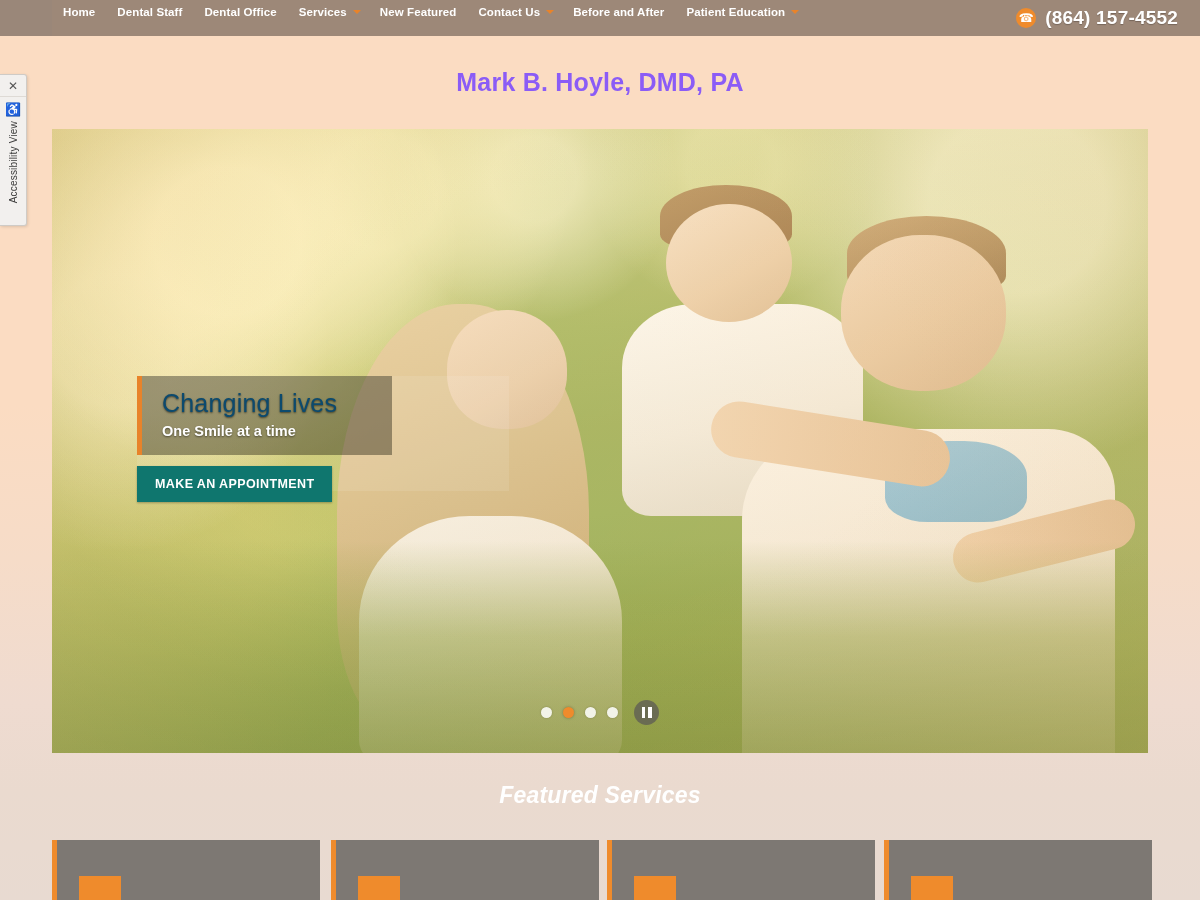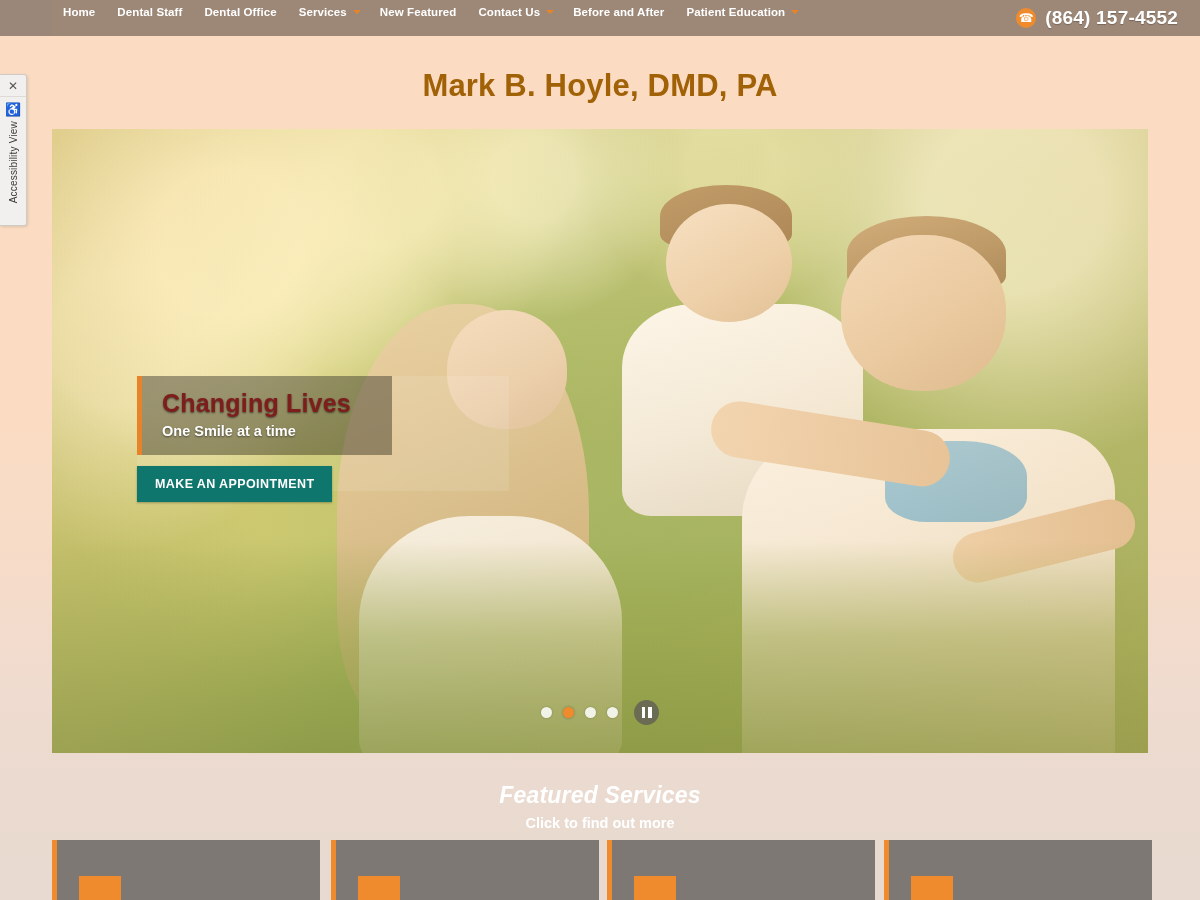--- a/index.html
+++ b/index.html
@@ -64,21 +64,21 @@
   .a11y-label {
     writing-mode:vertical-rl; text-orientation:mixed;
     transform:rotate(180deg);
     font-size:10px; color:#3a3a3a; margin-top:4px; letter-spacing:.2px;
     cursor:pointer;
   }
 
   
   .page-title {
     position:absolute; top:68px; left:0; width:1200px;
-    text-align:center; font-size:31px; font-weight:bold; color:#a16207;
+    text-align:center; font-size:25px; font-weight:bold; color:#8b5cf6;
     letter-spacing:.2px;
   }
 
   
   .hero {
     position:absolute; left:52px; top:129px; width:1096px; height:624px;
     overflow:hidden;
   }
   .hero-photo { position:absolute; inset:0; }
   
@@ -175,21 +175,21 @@
   .cap-wide {
     position:absolute; left:85px; top:247px; width:372px; height:115px;
     background:rgba(255,255,255,.10); z-index:5;
   }
   .cap-box {
     position:relative; background:rgba(35,33,20,.42);
     border-left:5px solid #e8832a; padding:14px 18px 16px 20px;
     width:255px;
   }
   .cap-title {
-    color:#7f1d1d; font-size:25px; font-weight:bold; line-height:1.08;
+    color:#0c4a6e; font-size:25px; font-weight:normal; line-height:1.08;
     text-shadow:0 1px 2px rgba(0,0,0,.55); letter-spacing:.2px;
   }
   .cap-sub {
     color:#ffffff; font-size:14.5px; font-weight:bold; margin-top:6px;
     text-shadow:0 1px 2px rgba(0,0,0,.5);
   }
   .cap-btn {
     display:inline-block; margin-top:11px; margin-left:0;
     background:#0f766e; color:#ffffff; font-size:12.5px; font-weight:bold;
     padding:11px 18px; letter-spacing:.4px; cursor:pointer;
@@ -318,21 +318,20 @@
     <span class="dot"></span>
     <span class="pause-btn">
         <i></i>
         <i></i>
       </span>
   </div>
 </div>
 
 <div class="feat">
   <div class="feat-title">Featured Services</div>
-  <div class="feat-sub">Click to find out more</div>
 </div>
 
 <div class="cards">
   <div class="card">
     <div class="card-icon"></div>
   </div>
   <div class="card">
     <div class="card-icon"></div>
   </div>
   <div class="card">

